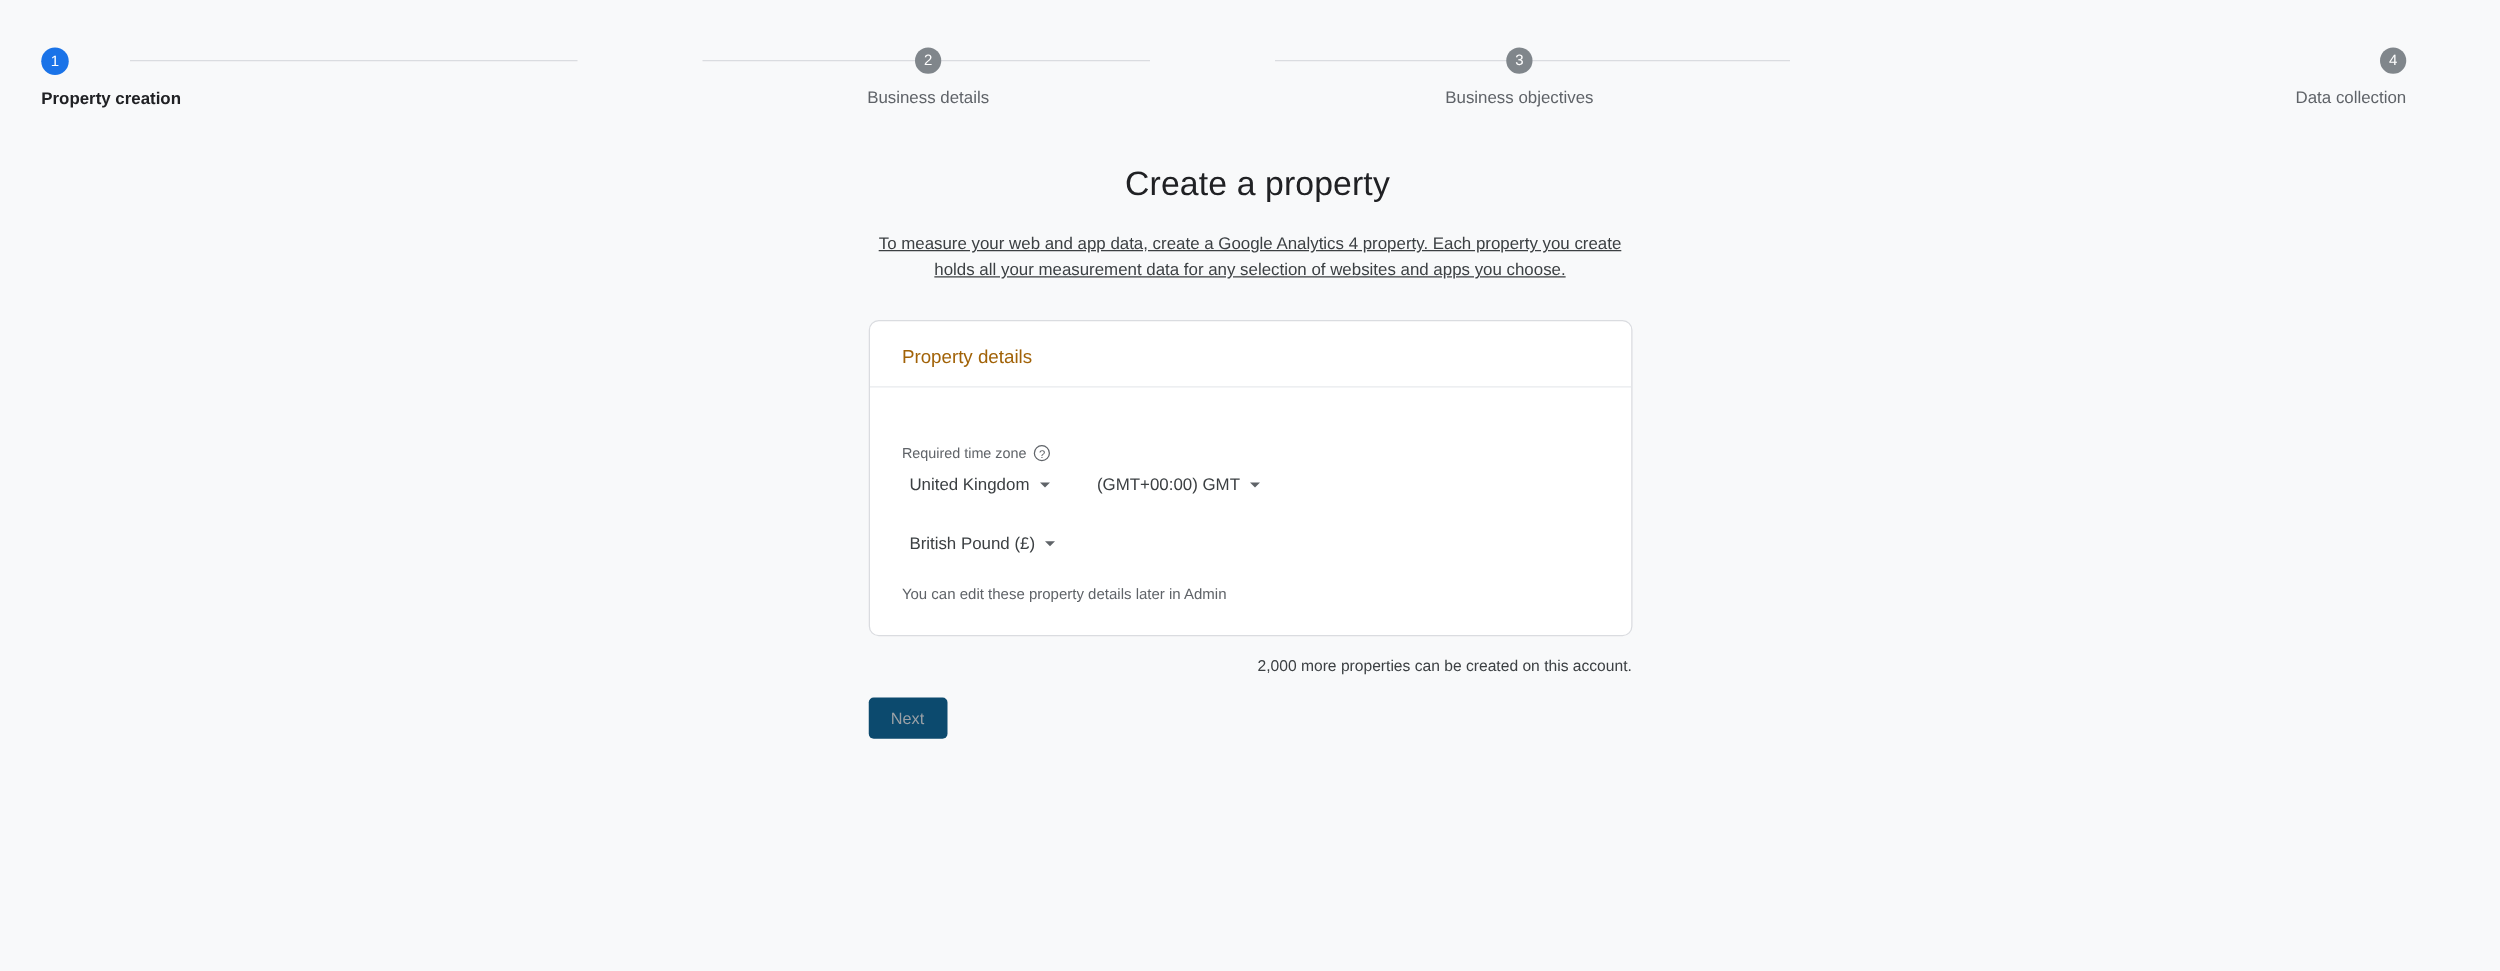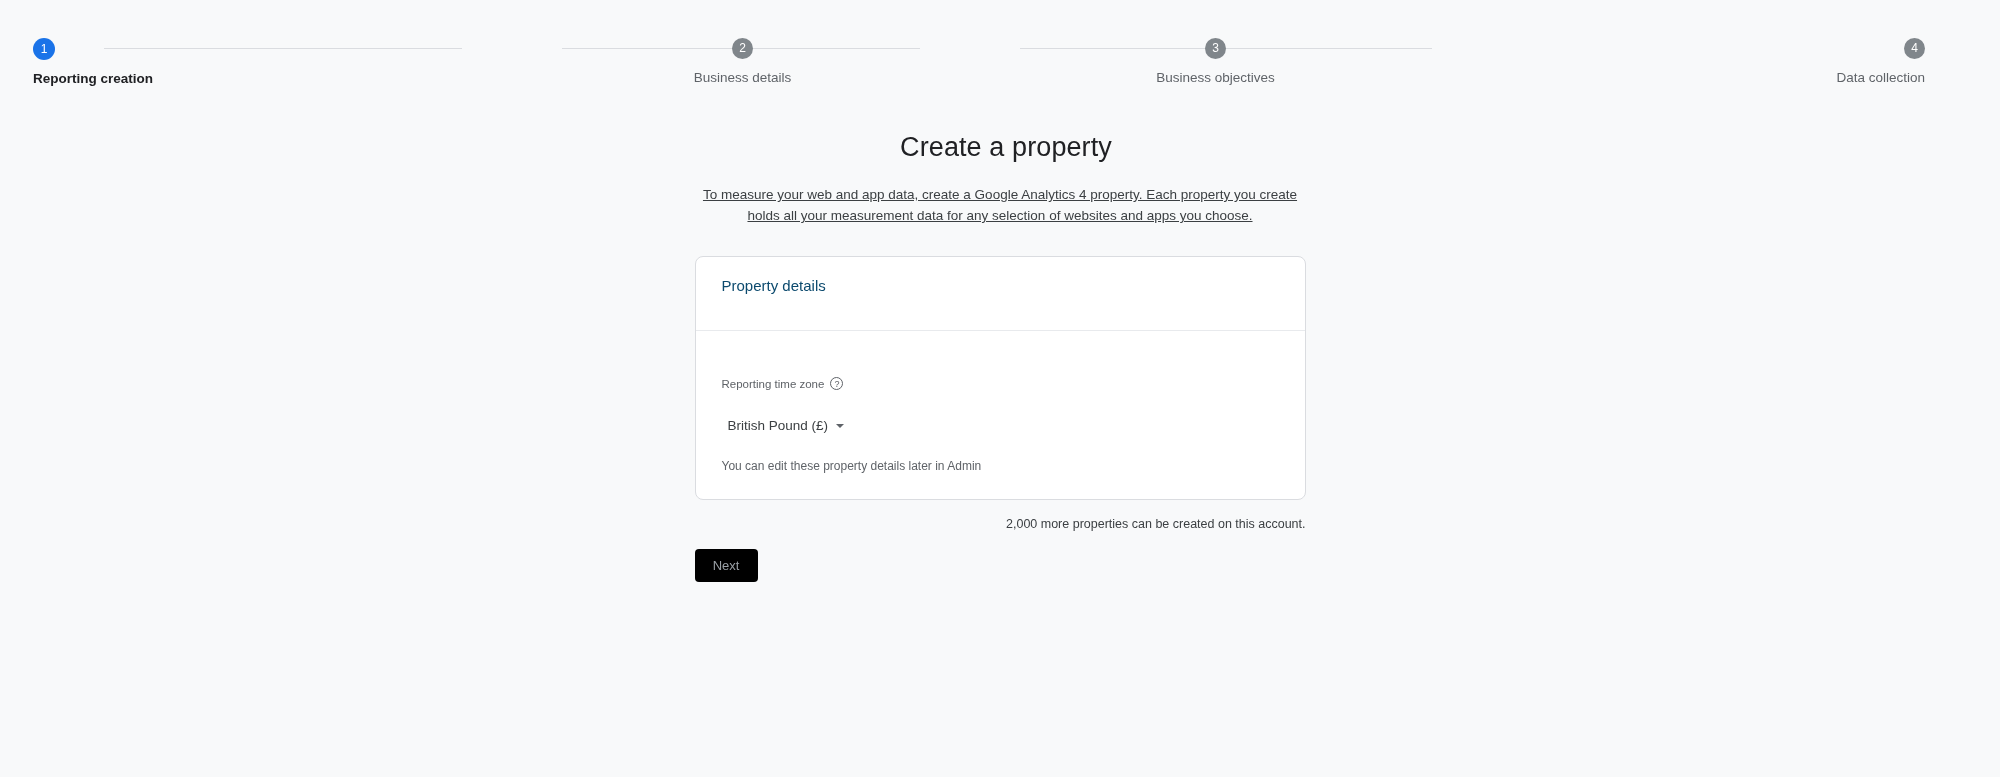--- a/index.html
+++ b/index.html
@@ -102,24 +102,24 @@
   
   .card {
     width: 611px;
     margin: 30px auto 0 auto;
     background: #ffffff;
     border: 1px solid #dadce0;
     border-radius: 8px;
     box-sizing: border-box;
   }
   .card-header {
-    padding: 20px 26px 36px 26px;
+    padding: 20px 26px 15px 26px;
     border-bottom: 1px solid #e8eaed;
     font-size: 15px;
-    color: #0c4a6e;
+    color: #a16207;
   }
   .card-body {
     padding: 22px 26px 26px 26px;
   }
 
   .field-label {
     font-size: 11.5px;
     color: #5f6368;
     margin-bottom: 7px;
     display: flex;
@@ -196,41 +196,41 @@
     text-align: right;
   }
 
   .next-wrap {
     width: 611px;
     margin: 18px auto 0 auto;
   }
   .next-button {
     width: 63px;
     height: 33px;
-    background: #000000;
+    background: #0c4a6e;
     color: #9aa0a6;
     border: none;
     border-radius: 4px;
     font-family: "Liberation Sans", sans-serif;
     font-size: 13px;
     cursor: default;
   }
 </style>
 </head>
 <body>
 
 <div class="stepper">
   <div class="connector" style="left:104px; right:1538px;"></div>
   <div class="connector" style="left:562px; right:1080px;"></div>
   <div class="connector" style="left:1020px; right:568px;"></div>
 
   <div class="step-row">
     <div class="step">
       <div class="step-circle active">1</div>
-      <div class="step-label active">Reporting creation</div>
+      <div class="step-label active">Property creation</div>
     </div>
     <div class="step">
       <div class="step-circle">2</div>
       <div class="step-label">Business details</div>
     </div>
     <div class="step">
       <div class="step-circle">3</div>
       <div class="step-label">Business objectives</div>
     </div>
     <div class="step">
@@ -243,22 +243,32 @@
 <h1 class="page-title">Create a property</h1>
 <p class="page-desc">To measure your web and app data, create a Google Analytics 4 property. Each property you create holds all your measurement data for any selection of websites and apps you choose.</p>
 
 <div class="card">
   <div class="card-header">Property details</div>
   <div class="card-body">
 
 
     <div class="field-group">
       <div class="field-label">
-        <span>Reporting time zone</span>
+        <span>Required time zone</span>
         <span class="help-icon">?</span>
+      </div>
+      <div class="select-row">
+        <div class="select">
+          <span>United Kingdom</span>
+          <span class="caret"></span>
+        </div>
+        <div class="select">
+          <span>(GMT+00:00) GMT</span>
+          <span class="caret"></span>
+        </div>
       </div>
     </div>
 
     <div class="field-group">
       <div class="select-row">
         <div class="select">
           <span>British Pound (£)</span>
           <span class="caret"></span>
         </div>
       </div>

